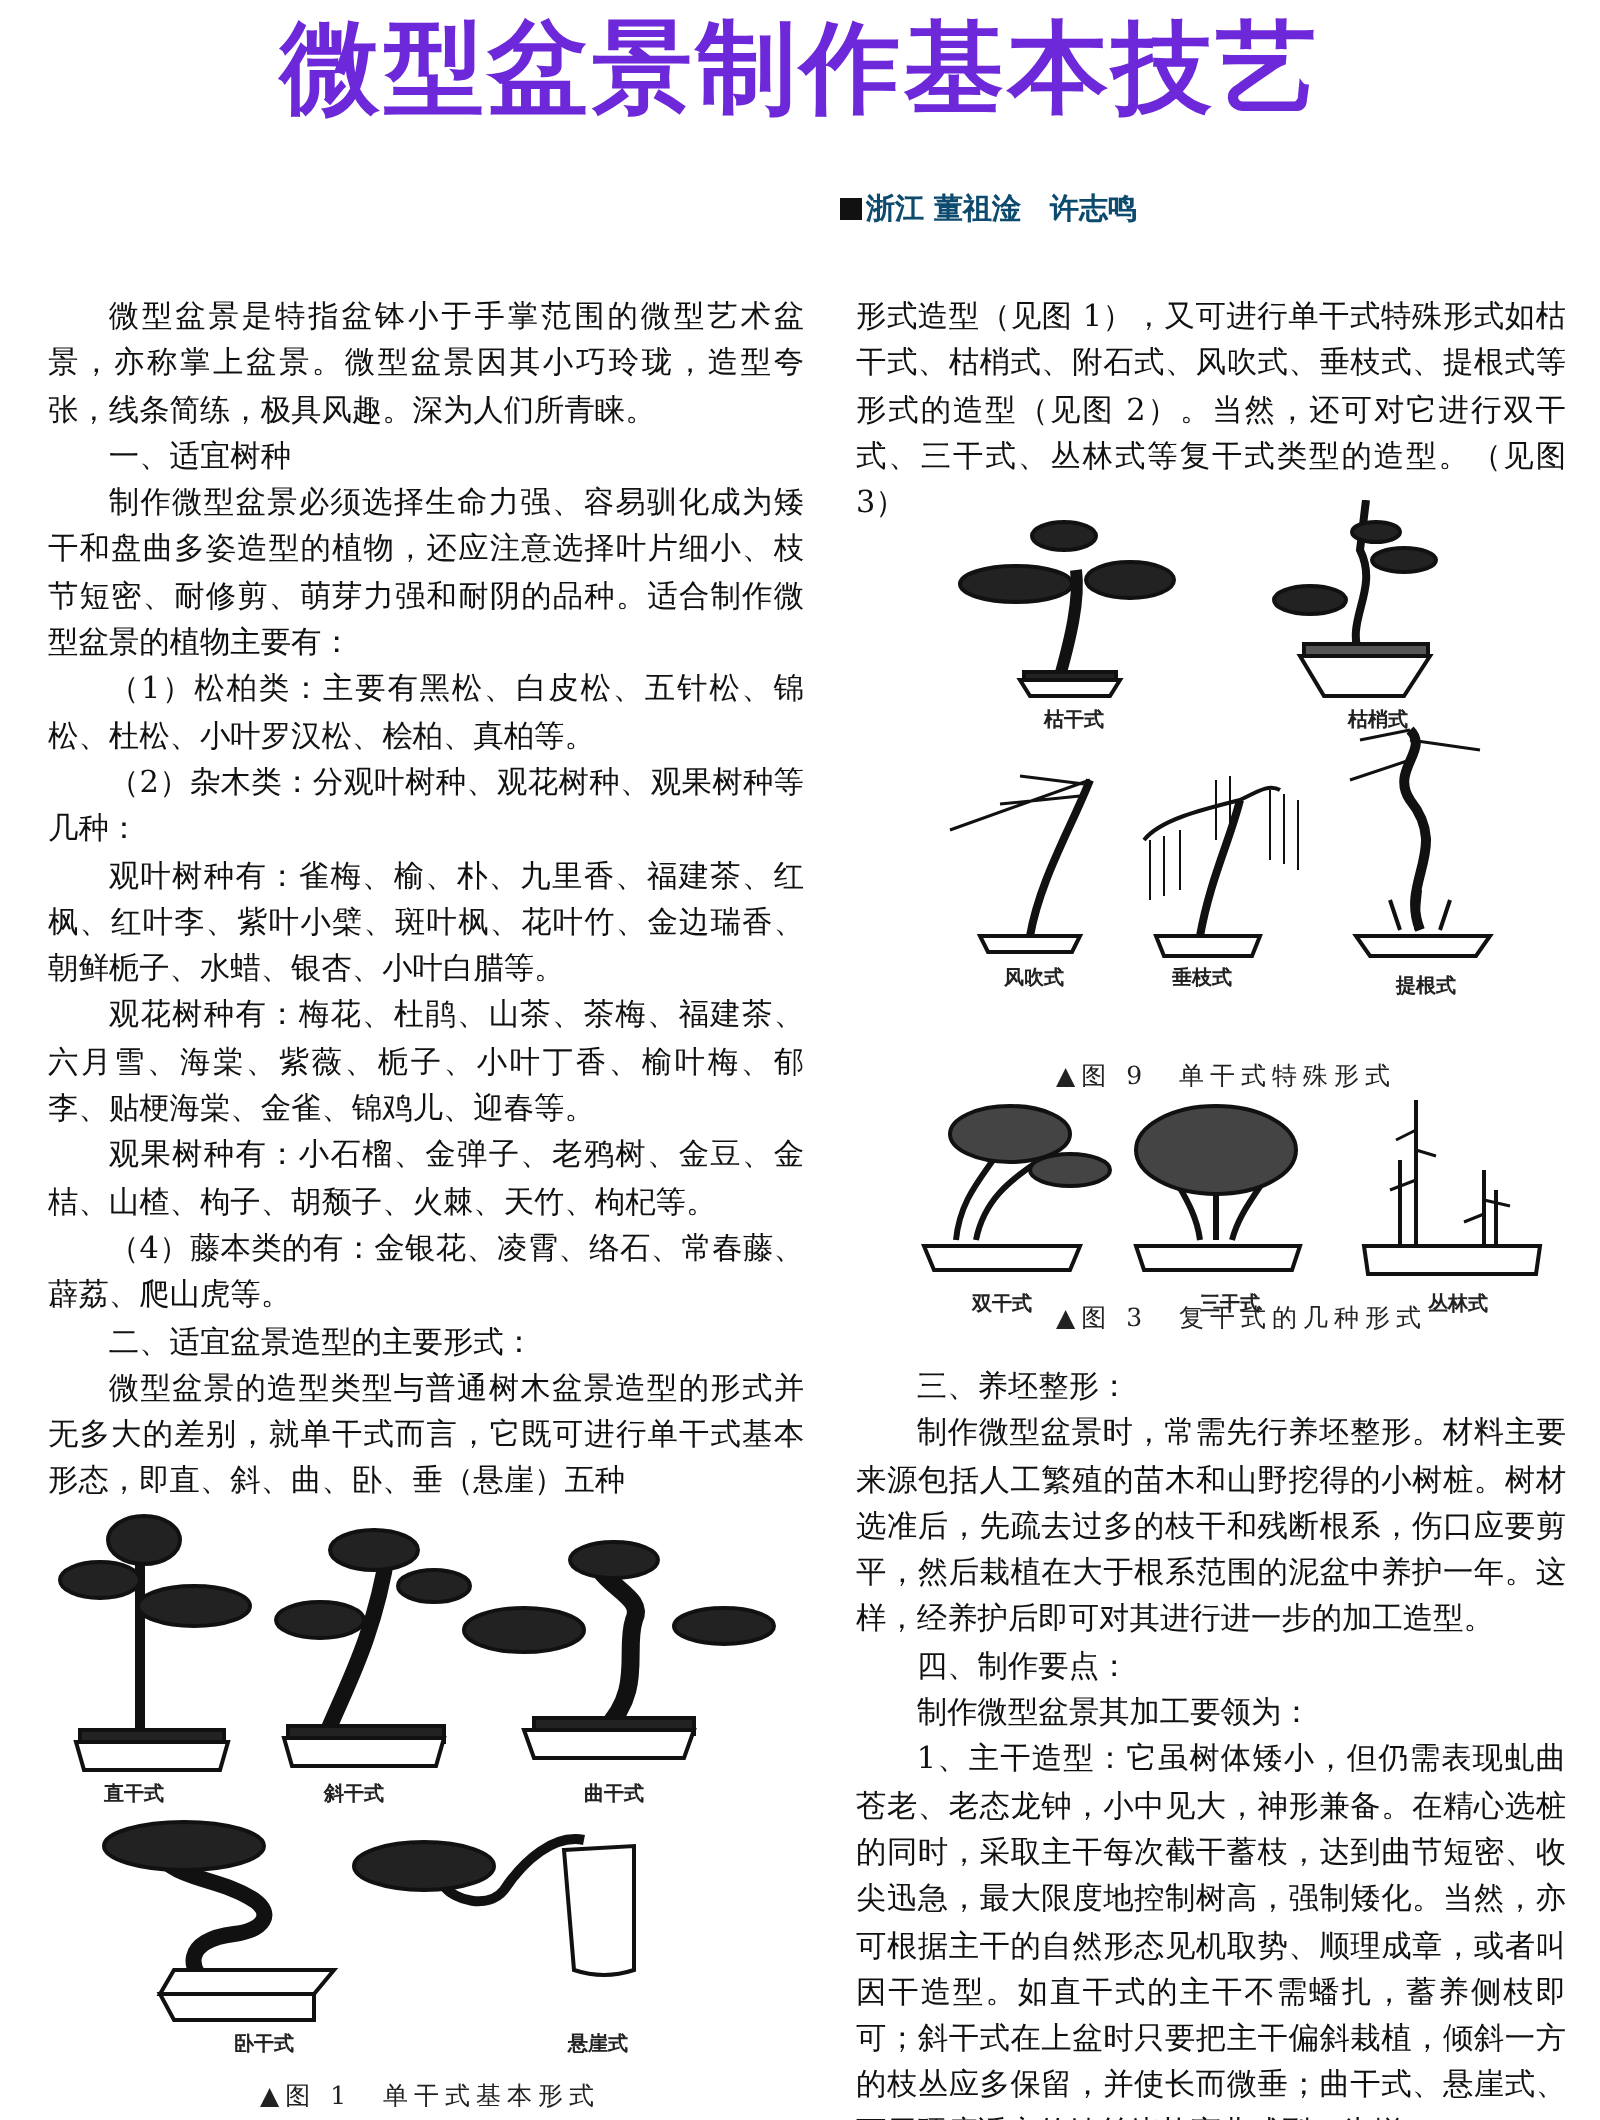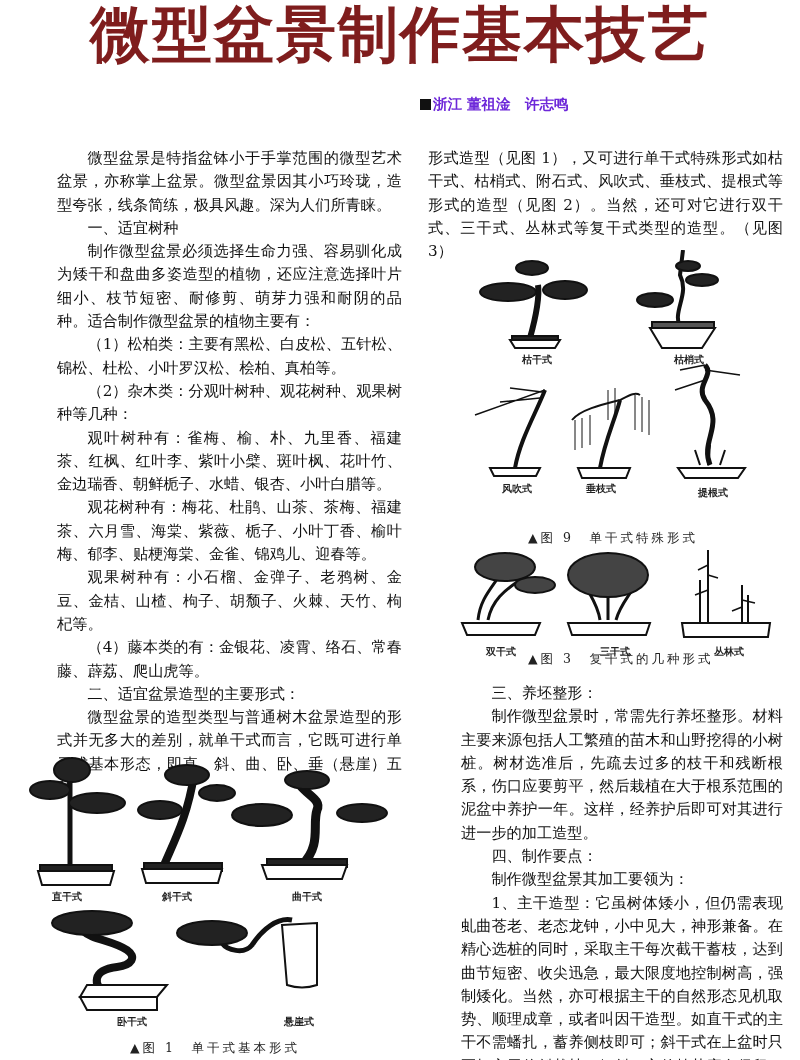--- a/index.html
+++ b/index.html
@@ -1,33 +1,33 @@
 <!DOCTYPE html>
 <html><head>
 <meta charset="utf-8">
 <style>
   * { box-sizing: border-box; margin: 0; padding: 0; }
   html, body { width: 800px; height: 1060px; background: #ffffff; overflow: hidden; }
   body { position: relative; font-family: "DejaVu Serif", "Liberation Serif", serif; color: #111; }
   .title {
     position: absolute; left: 0; top: 4px; width: 800px; text-align: center;
-    font-family: "DejaVu Sans", sans-serif; font-weight: bold; font-size: 60px;
-    letter-spacing: 2px; color: #7f1d1d; line-height: 60px;
+    font-family: "DejaVu Sans", sans-serif; font-weight: bold; font-size: 50px;
+    letter-spacing: 2px; color: #6d28d9; line-height: 60px;
   }
   .byline {
     position: absolute; left: 420px; top: 95px; font-family: "DejaVu Sans", sans-serif;
-    font-weight: bold; font-size: 14.5px; color: #6d28d9; white-space: pre;
+    font-weight: bold; font-size: 14.5px; color: #0c4a6e; white-space: pre;
   }
   .byline .sq { display: inline-block; width: 11px; height: 11px; background: #111; margin-right: 2px; vertical-align: -1px; }
   .col { position: absolute; font-size: 15.2px; line-height: 23.3px; }
   .col-left { left: 24px; top: 147px; width: 378px; }
   .col-right { left: 428px; top: 147px; width: 355px; }
   .col-right2 { left: 428px; top: 682px; width: 355px; }
   .col p { text-align: justify; text-align-last: left; }
-  .col p.ind { text-indent: 2em; margin-left: 33px; }
+  .col p.ind { text-indent: 2em; }
   .fig { position: absolute; }
   .fig svg { display: block; }
   .cap-label { position: absolute; font-family: "DejaVu Sans", sans-serif; font-size: 10px; font-weight: bold; color: #222; }
   .fig-caption { position: absolute; font-size: 12.5px; letter-spacing: 3px; color: #222; white-space: pre; }
 </style>
 </head>
 <body>
 
 <div class="title">微型盆景制作基本技艺</div>
 <div class="byline"><span class="sq"></span><span>浙江 董祖淦　许志鸣</span></div>

